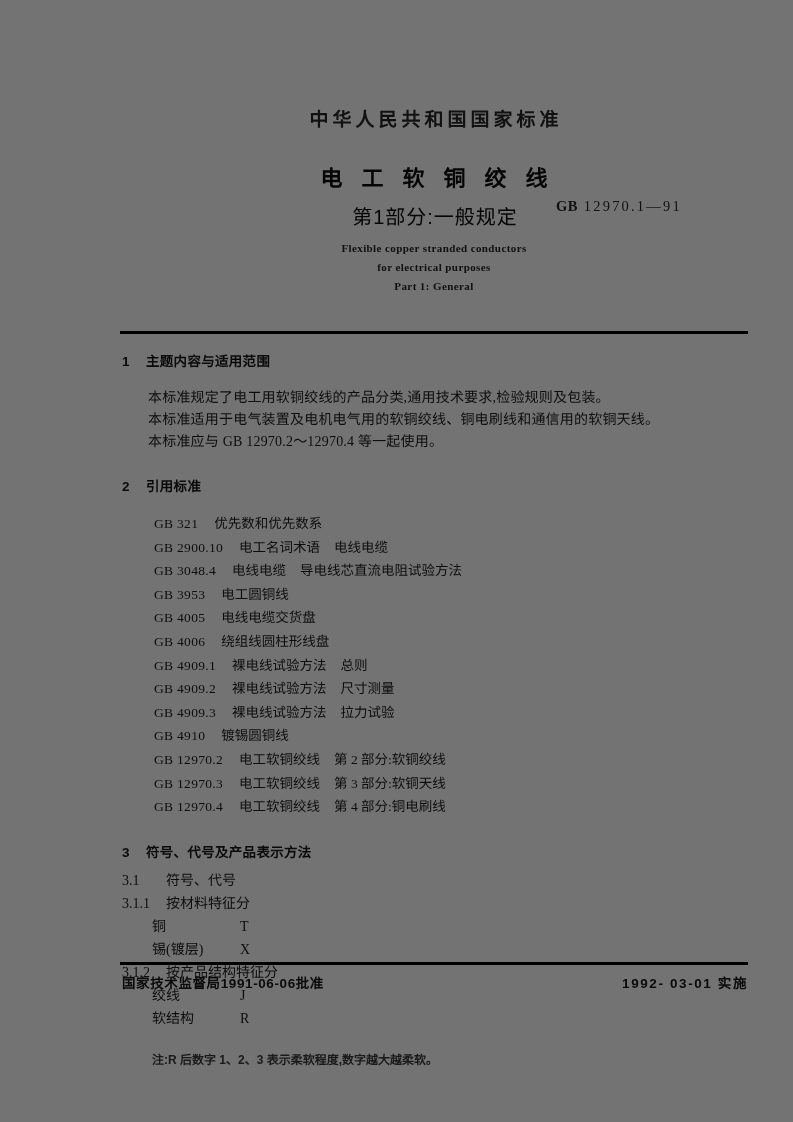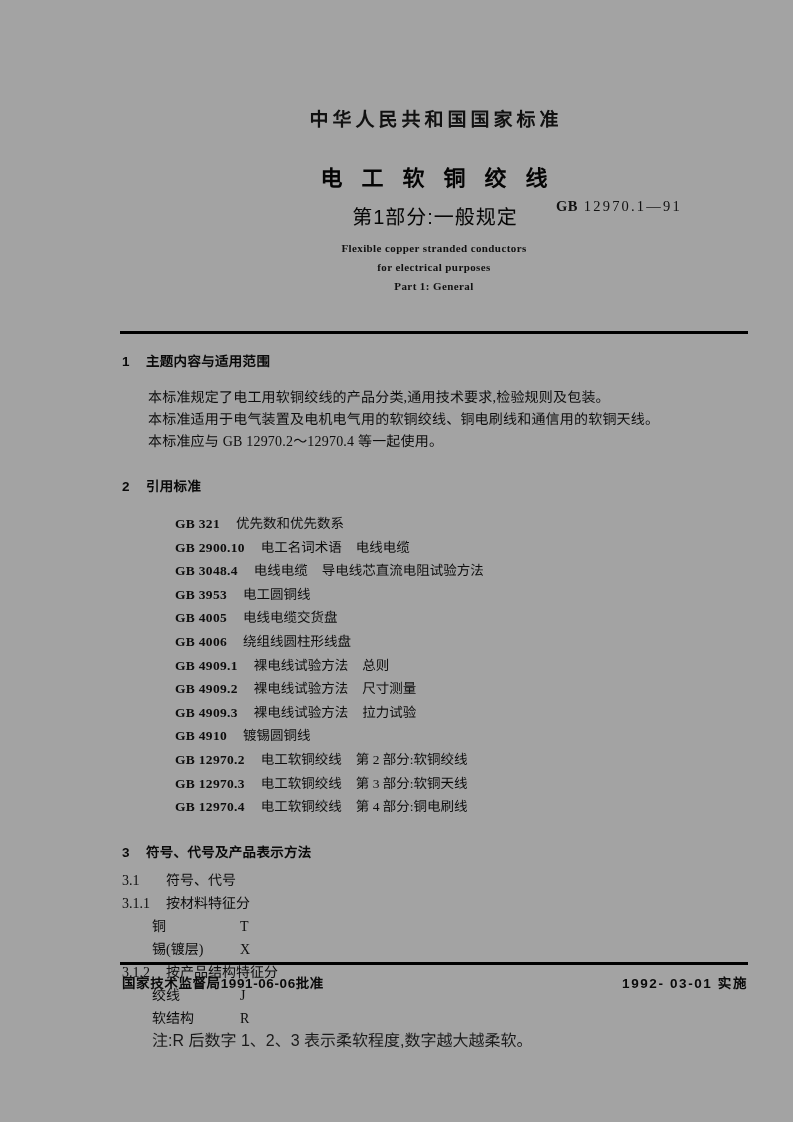--- a/index.html
+++ b/index.html
@@ -10,21 +10,21 @@
   }
   body {
     font-family: "Liberation Serif", "DejaVu Serif", serif;
     color: #000000;
   }
   .page {
     position: relative;
     width: 793px;
     height: 1122px;
     margin: 0 auto;
-    background: #a3a3a3;
+    background: #737373;
     overflow: hidden;
     box-sizing: border-box;
   }
 
   
   .masthead {
     position: absolute;
     left: 120px;
     top: 104px;
     width: 628px;
@@ -150,23 +150,22 @@
     padding: 0 0 0 32px;
   }
   .ref-list li {
     font-family: "Liberation Serif", "DejaVu Serif", serif;
     font-size: 13.5px;
     line-height: 23.6px;
     color: #0d0d0d;
     white-space: nowrap;
   }
   .ref-code {
-    font-weight: bold;
+    font-weight: normal;
     letter-spacing: 0.3px;
-    margin-left: 21px;
   }
   .ref-gap1 { display: inline-block; width: 16px; }
   .ref-gap2 { display: inline-block; width: 14px; }
 
   .h2 {
     font-family: "Liberation Serif", "DejaVu Serif", serif;
     font-size: 14px;
     line-height: 23px;
     margin: 0;
     color: #0d0d0d;
@@ -184,25 +183,26 @@
   }
   .code-row .term {
     display: inline-block;
     width: 88px;
   }
   .code-row .sym {
     font-family: "Liberation Serif", "DejaVu Serif", serif;
   }
   .note {
     font-family: "Liberation Sans", "DejaVu Sans", sans-serif;
-    font-size: 16px;
+    font-size: 12px;
     line-height: 21px;
     padding-left: 30px;
     color: #1a1a1a;
-    font-weight: normal;
+    font-weight: bold;
+    margin-top: 20px;
   }
 
   
   .footer {
     position: absolute;
     left: 122px;
     top: 972px;
     width: 626px;
     display: flex;
     justify-content: space-between;

